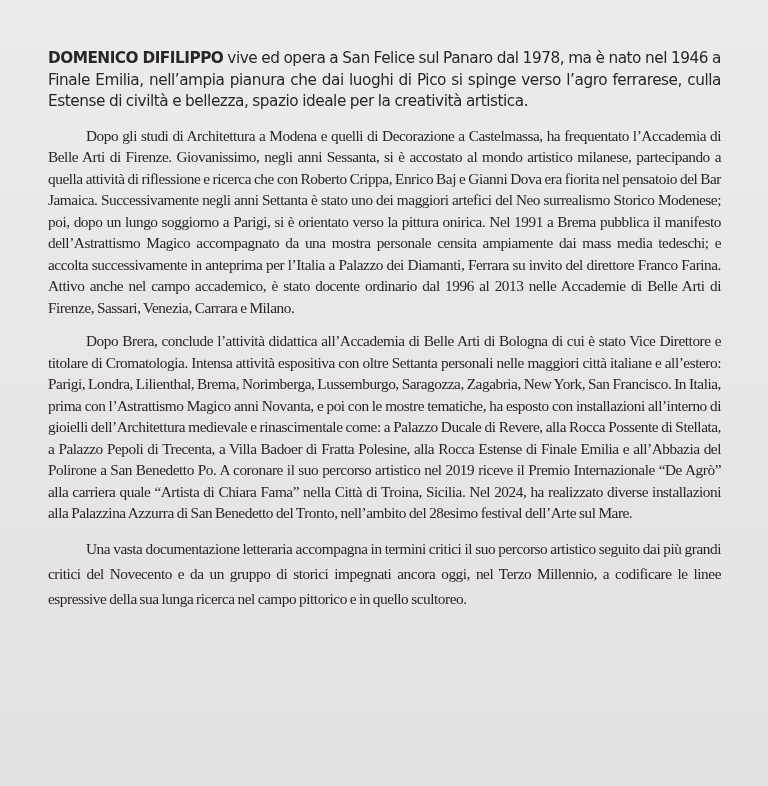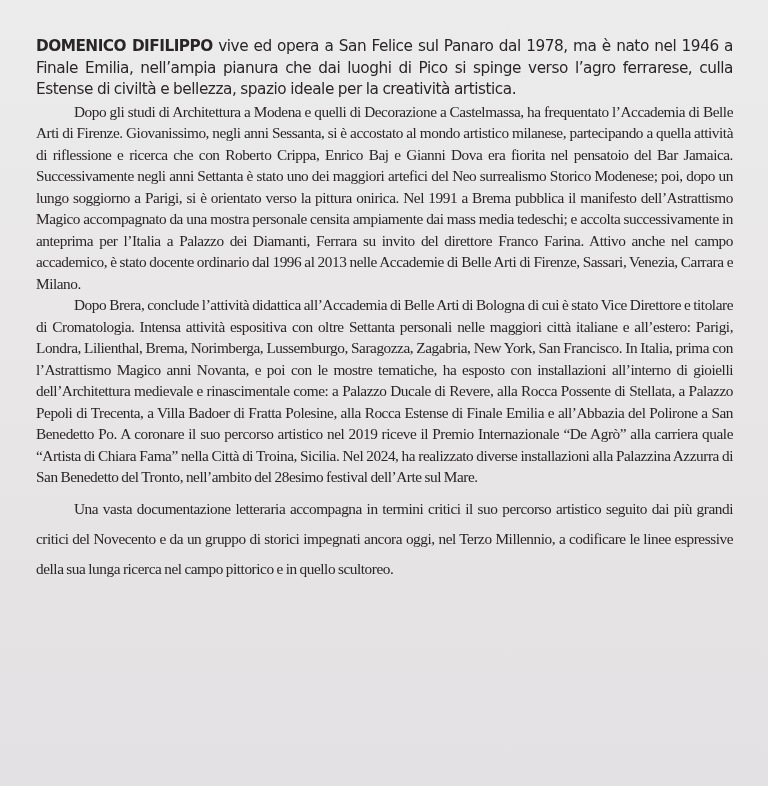--- a/index.html
+++ b/index.html
@@ -19,31 +19,31 @@
       top: 36px;
       width: 697px;
       font-family: "DejaVu Sans", sans-serif;
       font-size: 15.3px;
       line-height: 21.5px;
       color: #2a2527;
       letter-spacing: -0.45px;
       word-spacing: -0.5px;
     }
     .para {
-      margin: 0;
+      margin: 12px;
       text-align: justify;
       text-align-last: left;
     }
     .para.indent {
       text-indent: 38px;
       font-family: Liberation Serif, serif;
     }
     .para.p4 {
       margin-top: 6px;
-      line-height: 30px;
+      line-height: 25px;
     }
     .name {
       font-weight: bold;
       letter-spacing: -0.5px;
     }
   </style>
 </head>
 <body>
 
 <div class="page">

